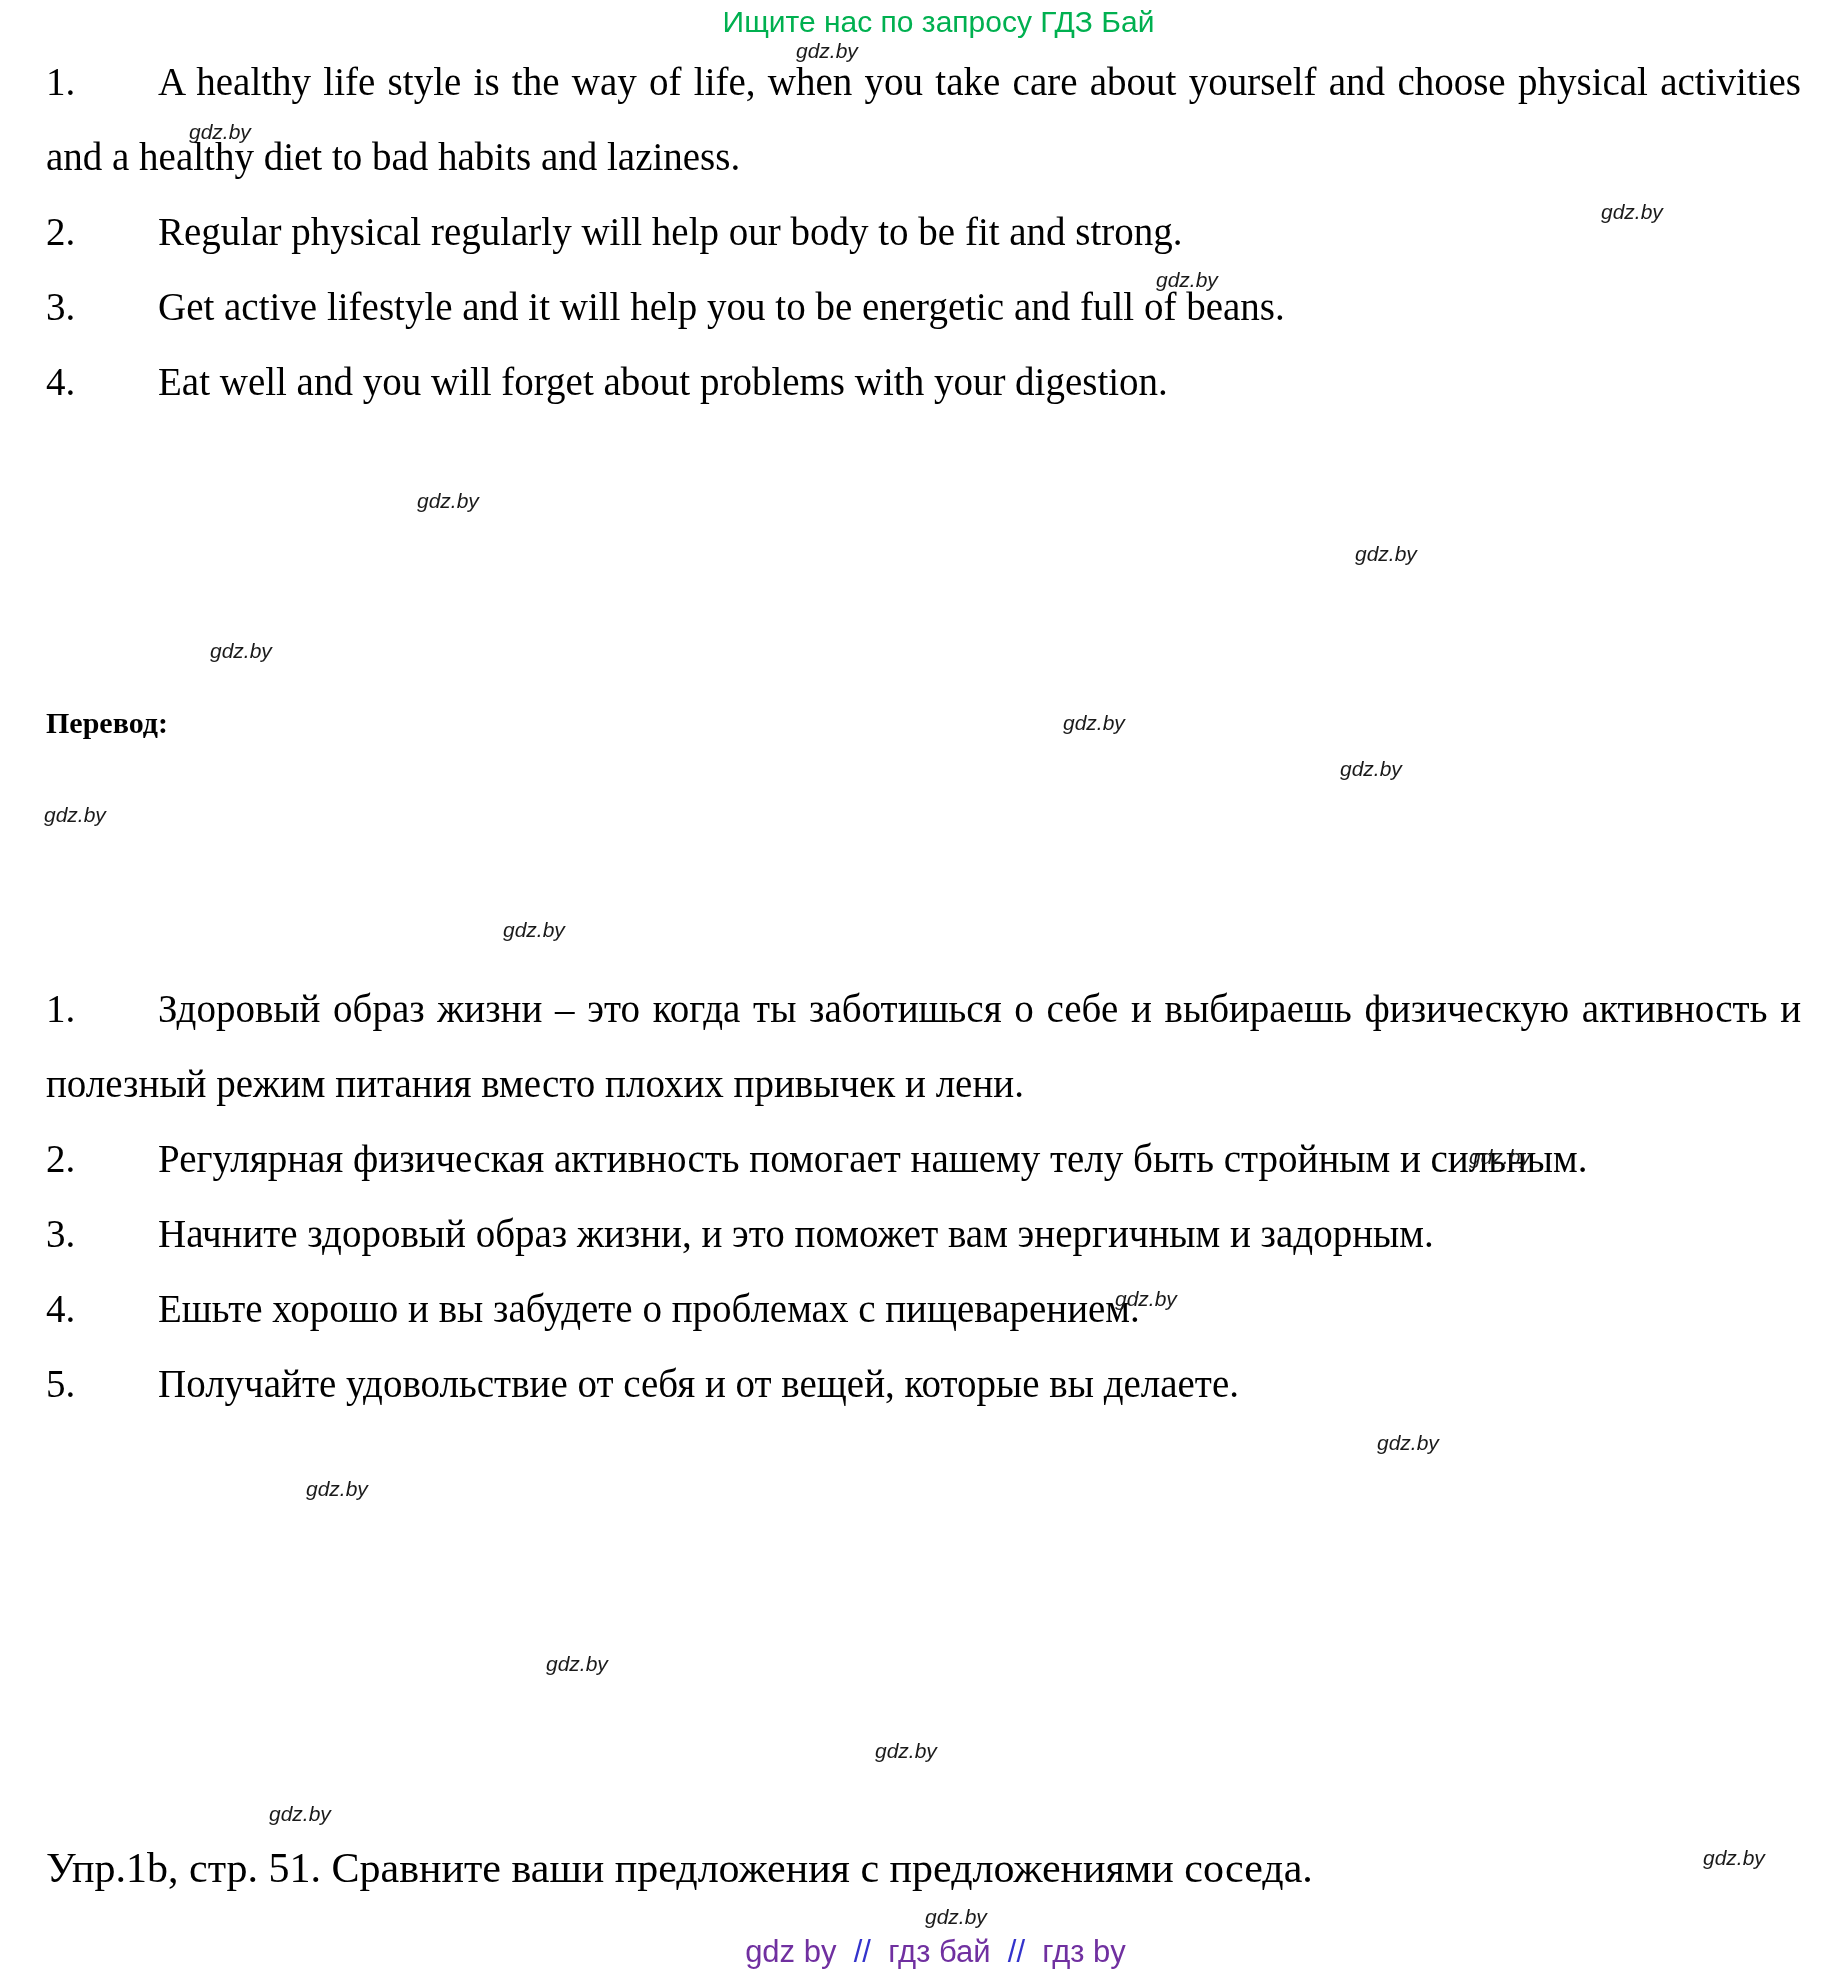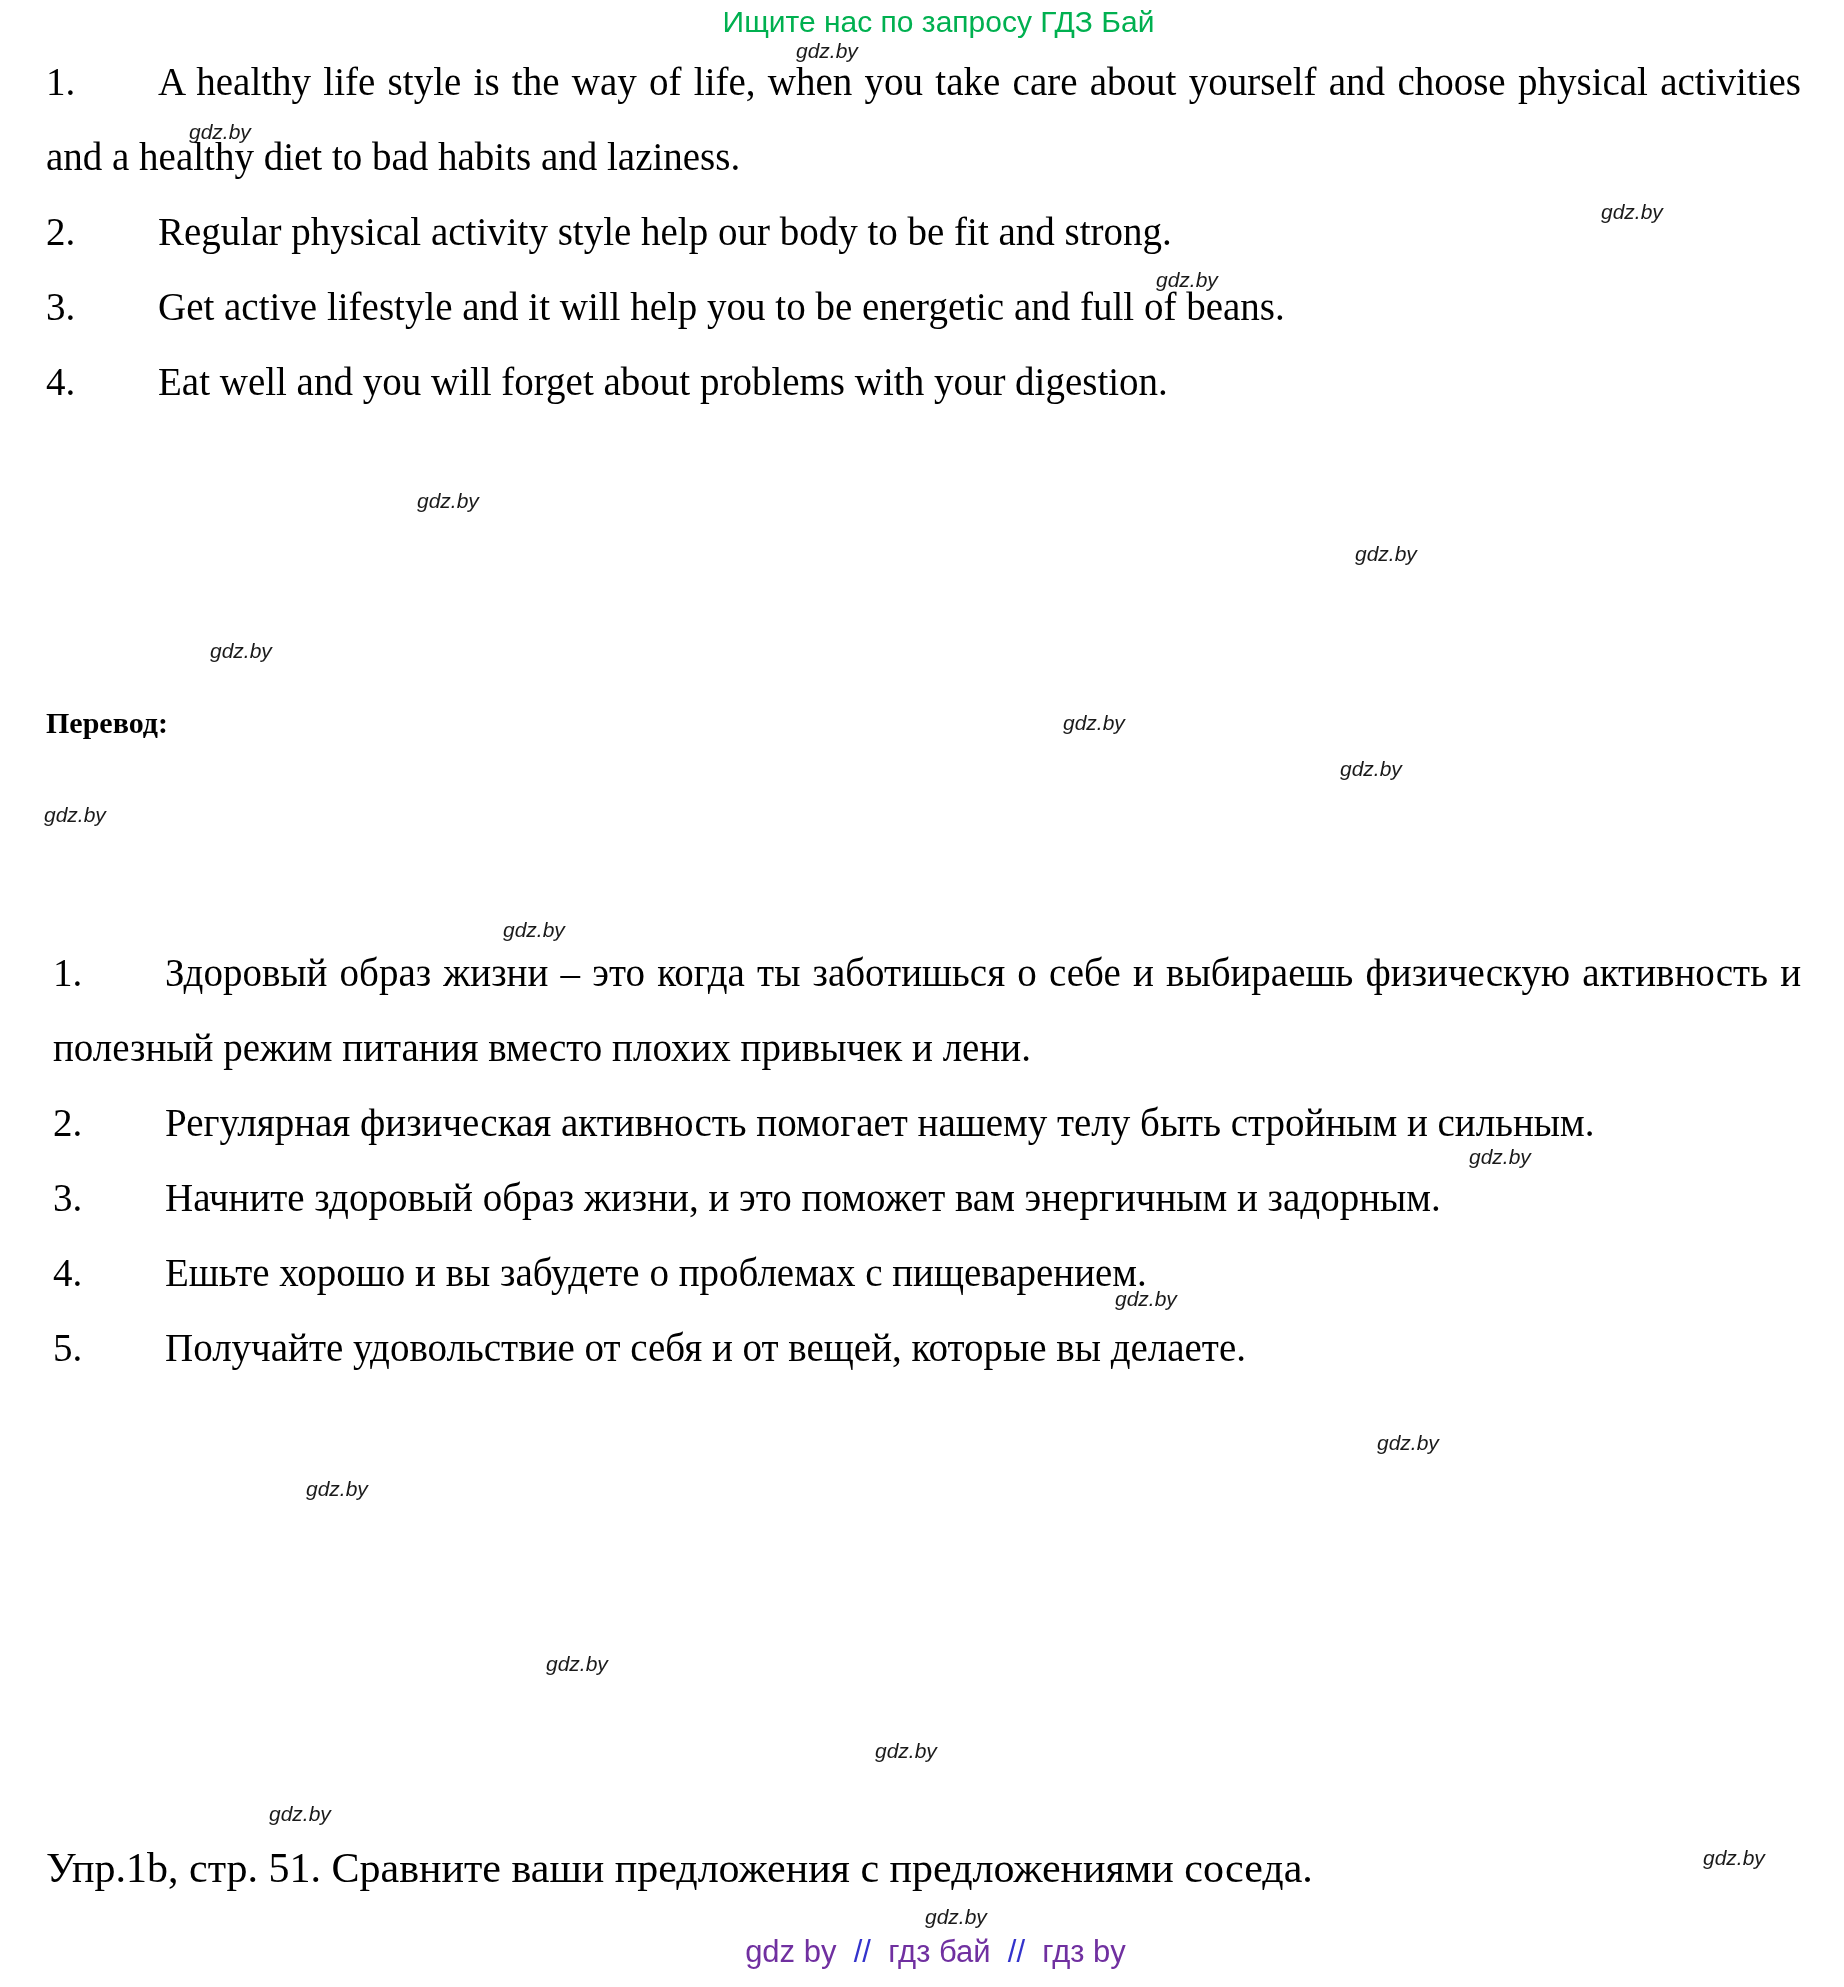--- a/index.html
+++ b/index.html
@@ -22,21 +22,21 @@
     font-size: 30px;
     color: #00b050;
     margin-left: 16px;
   }
   .list {
     position: absolute;
     left: 46px;
     right: 44px;
   }
   #english-list { top: 44px; }
-  #russian-list { top: 935px; margin-left: 7px; }
+  #russian-list { top: 971px; }
   .item {
     margin: 0;
     text-align: justify;
     font-size: 39px;
     line-height: 75px;
   }
   .item .num {
     display: inline-block;
     width: 112px;
   }
@@ -82,21 +82,21 @@
 </style>
 </head>
 <body>
 
 <div class="page">
 
   <div class="promo" style="color: rgb(0, 176, 80);">Ищите нас по запросу ГДЗ Бай</div>
 
   <div class="list" id="english-list">
       <p class="item"><span class="num">1.</span><span>A healthy life style is the way of life, when you take care about yourself and choose physical activities and a healthy diet to bad habits and laziness.</span></p>
-      <p class="item"><span class="num">2.</span><span>Regular physical activity style help our body to be fit and strong.</span></p>
+      <p class="item"><span class="num">2.</span><span>Regular physical regularly will help our body to be fit and strong.</span></p>
       <p class="item"><span class="num">3.</span><span>Get active lifestyle and it will help you to be energetic and full of beans.</span></p>
       <p class="item"><span class="num">4.</span><span>Eat well and you will forget about problems with your digestion.</span></p>
     </div>
 
   <h2 class="translation-heading">Перевод:</h2>
 
   <div class="list" id="russian-list">
       <p class="item"><span class="num">1.</span><span>Здоровый образ жизни – это когда ты заботишься о себе и выбираешь физическую активность и полезный режим питания вместо плохих привычек и лени.</span></p>
       <p class="item"><span class="num">2.</span><span>Регулярная физическая активность помогает нашему телу быть стройным и сильным.</span></p>
       <p class="item"><span class="num">3.</span><span>Начните здоровый образ жизни, и это поможет вам энергичным и задорным.</span></p>

